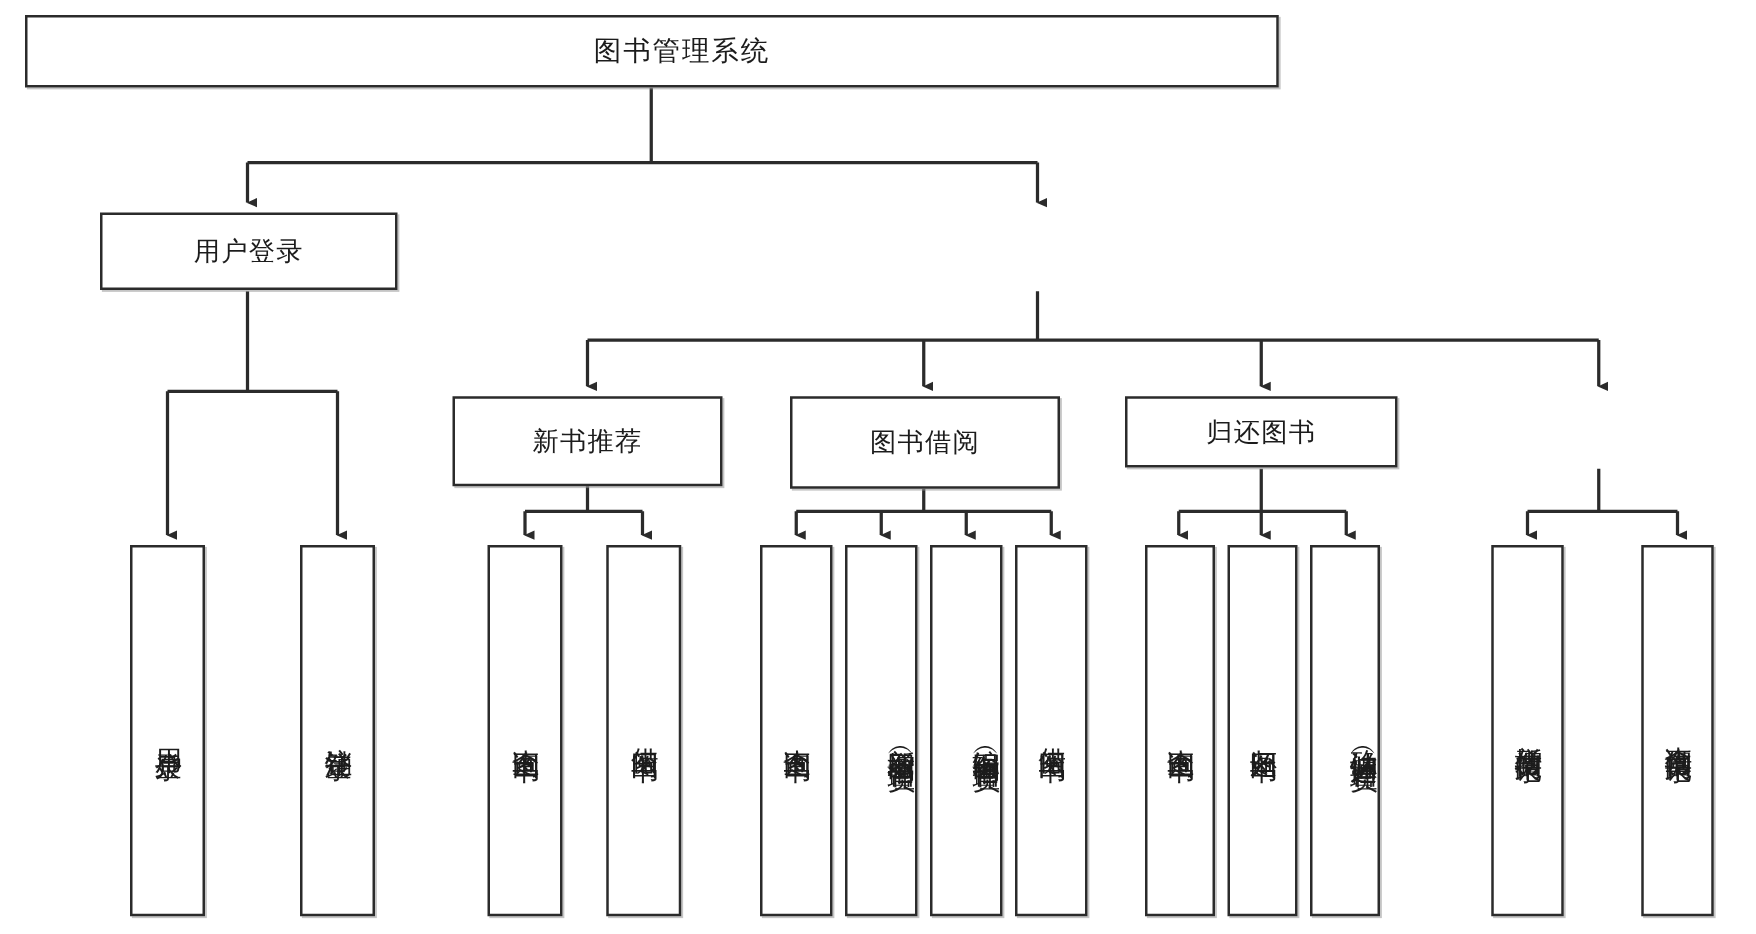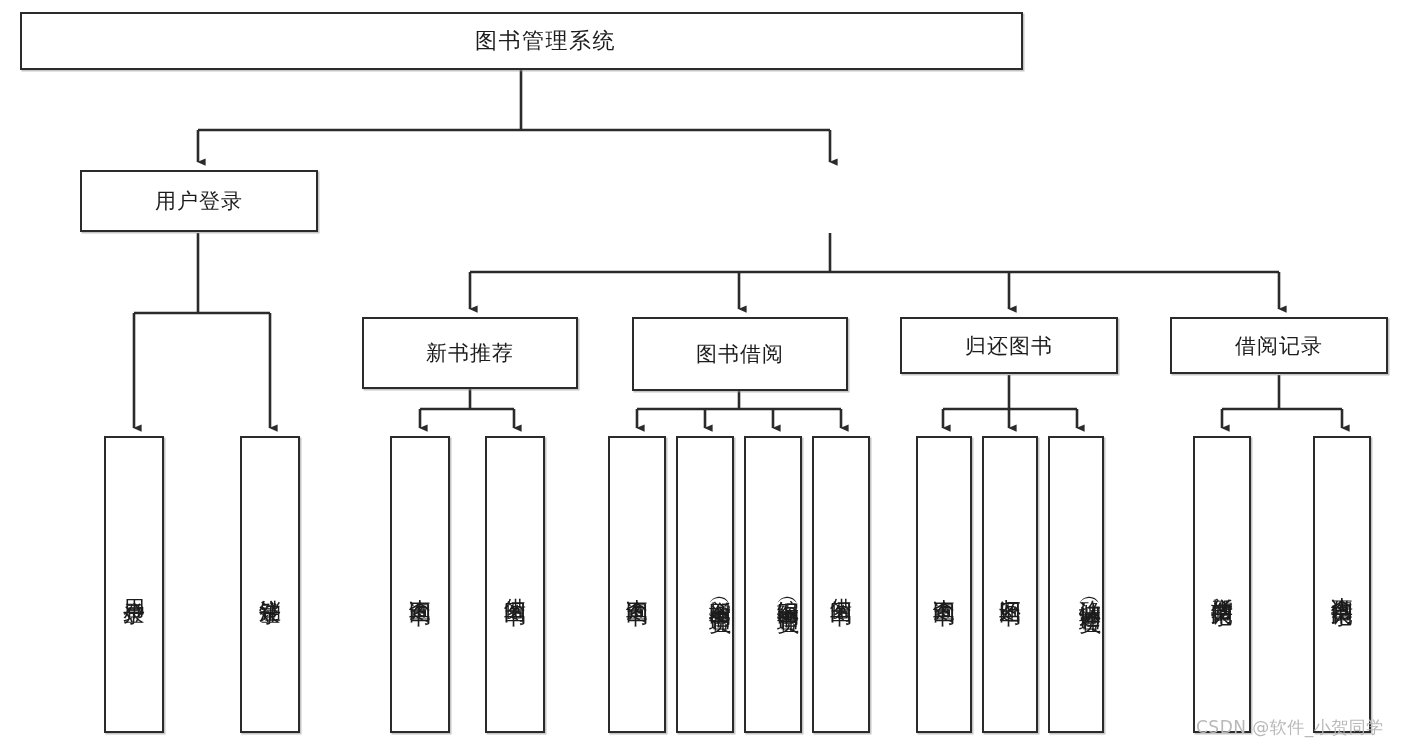--- a/index.html
+++ b/index.html
@@ -135,23 +135,20 @@
 
   <div class="node node-h" style="left:362px; top:317px; width:216px; height:72px;">
     <span>新书推荐</span>
   </div>
   <div class="node node-h" style="left:632px; top:317px; width:216px; height:74px;">
     <span>图书借阅</span>
   </div>
   <div class="node node-h" style="left:900px; top:317px; width:218px; height:57px;">
     <span>归还图书</span>
   </div>
-  <div class="node node-h" style="left:1170px; top:317px; width:218px; height:57px;">
-    <span>借阅记录</span>
-  </div>
 
   <div class="node node-v v-center" style="left:104px; top:436px; width:60px; height:297px;">
     <span>用户登录</span>
   </div>
   <div class="node node-v v-center" style="left:240px; top:436px; width:60px; height:297px;">
     <span>注销登录</span>
   </div>
 
   <div class="node node-v v-center" style="left:390px; top:436px; width:60px; height:297px;">
     <span>查询图书</span>
@@ -183,15 +180,14 @@
     <span>确认归还（管理员）</span>
   </div>
 
   <div class="node node-v v-center" style="left:1193px; top:436px; width:58px; height:297px;">
     <span>新增借阅记录</span>
   </div>
   <div class="node node-v v-center" style="left:1313px; top:436px; width:58px; height:297px;">
     <span>查询借阅记录</span>
   </div>
 
-  <div class="watermark" style="left:1196px; top:716px;">CSDN @软件_小贺同学</div>
 
 </div>
 
 </body></html>

